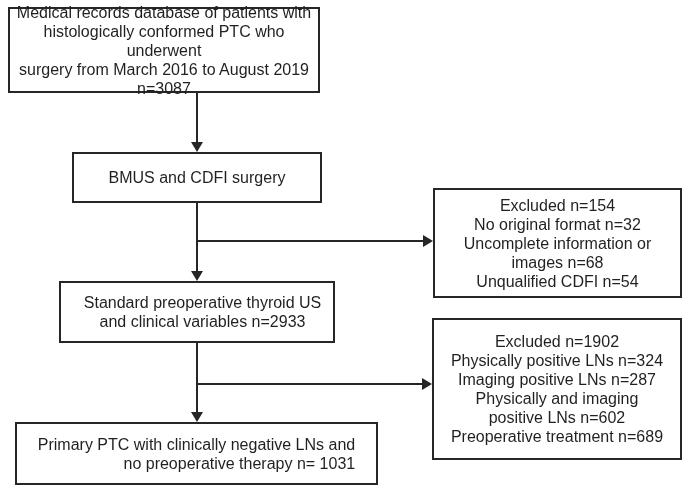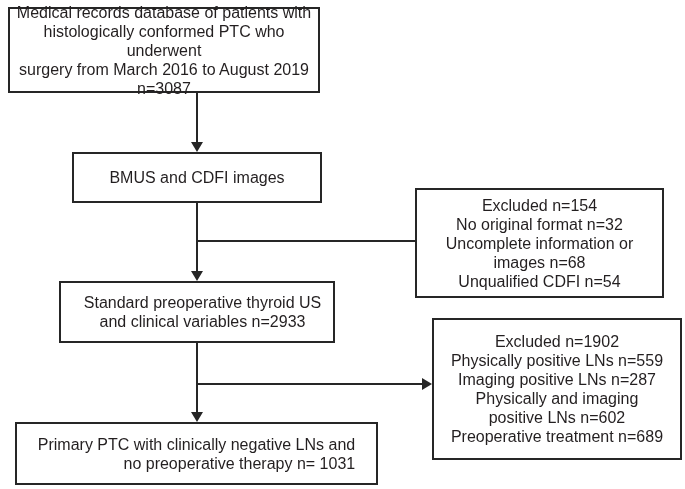--- a/index.html
+++ b/index.html
@@ -47,21 +47,21 @@
   .head-right {
     position: absolute;
     width: 0; height: 0;
     border-top: 6px solid transparent;
     border-bottom: 6px solid transparent;
     border-left: 10px solid var(--border);
   }
   
   .box-source    { left: 8px;   top: 7px;   width: 312px; height: 86px; }
   .box-images    { left: 72px;  top: 152px; width: 250px; height: 51px; }
-  .box-excluded1 { left: 415px; top: 188px; width: 249px; height: 110px; }
+  .box-excluded1 { left: 433px; top: 188px; width: 249px; height: 110px; }
   .box-standard  { left: 59px;  top: 281px; width: 276px; height: 62px; padding-left: 17px; }
   .box-excluded2 { left: 432px; top: 318px; width: 250px; height: 142px; }
   .box-final     { left: 15px;  top: 422px; width: 363px; height: 63px; text-align: right; }
   
   .v1      { left: 196px; top: 93px;  width: 2px;   height: 50px; }
   .v1-head { left: 191px; top: 142px; }
   .v2      { left: 196px; top: 203px; width: 2px;   height: 70px; }
   .v2-head { left: 191px; top: 271px; }
   .h1      { left: 197px; top: 240px; width: 226px; height: 2px; }
   .h1-head { left: 423px; top: 235px; }
@@ -76,21 +76,21 @@
 <div class="canvas">
 
   <div class="node box-source">Medical records database of patients with
 histologically conformed PTC who underwent
 surgery from March 2016 to August 2019
 n=3087</div>
 
   <div class="line v1"></div>
   <div class="head-down v1-head"></div>
 
-  <div class="node box-images">BMUS and CDFI images</div>
+  <div class="node box-images">BMUS and CDFI surgery</div>
 
   <div class="line v2"></div>
   <div class="head-down v2-head"></div>
   <div class="line h1"></div>
   <div class="head-right h1-head"></div>
 
   <div class="node box-excluded1">Excluded n=154
 No original format n=32
 Uncomplete information or
 images n=68
@@ -98,21 +98,21 @@
 
   <div class="node box-standard">Standard preoperative thyroid US
 and clinical variables n=2933</div>
 
   <div class="line v3"></div>
   <div class="head-down v3-head"></div>
   <div class="line h2"></div>
   <div class="head-right h2-head"></div>
 
   <div class="node box-excluded2">Excluded n=1902
-Physically positive LNs n=559
+Physically positive LNs n=324
 Imaging positive LNs n=287
 Physically and imaging
 positive LNs n=602
 Preoperative treatment n=689</div>
 
   <div class="node box-final">Primary PTC with clinically negative LNs and
 no preoperative therapy n= 1031</div>
 
 </div>
 

